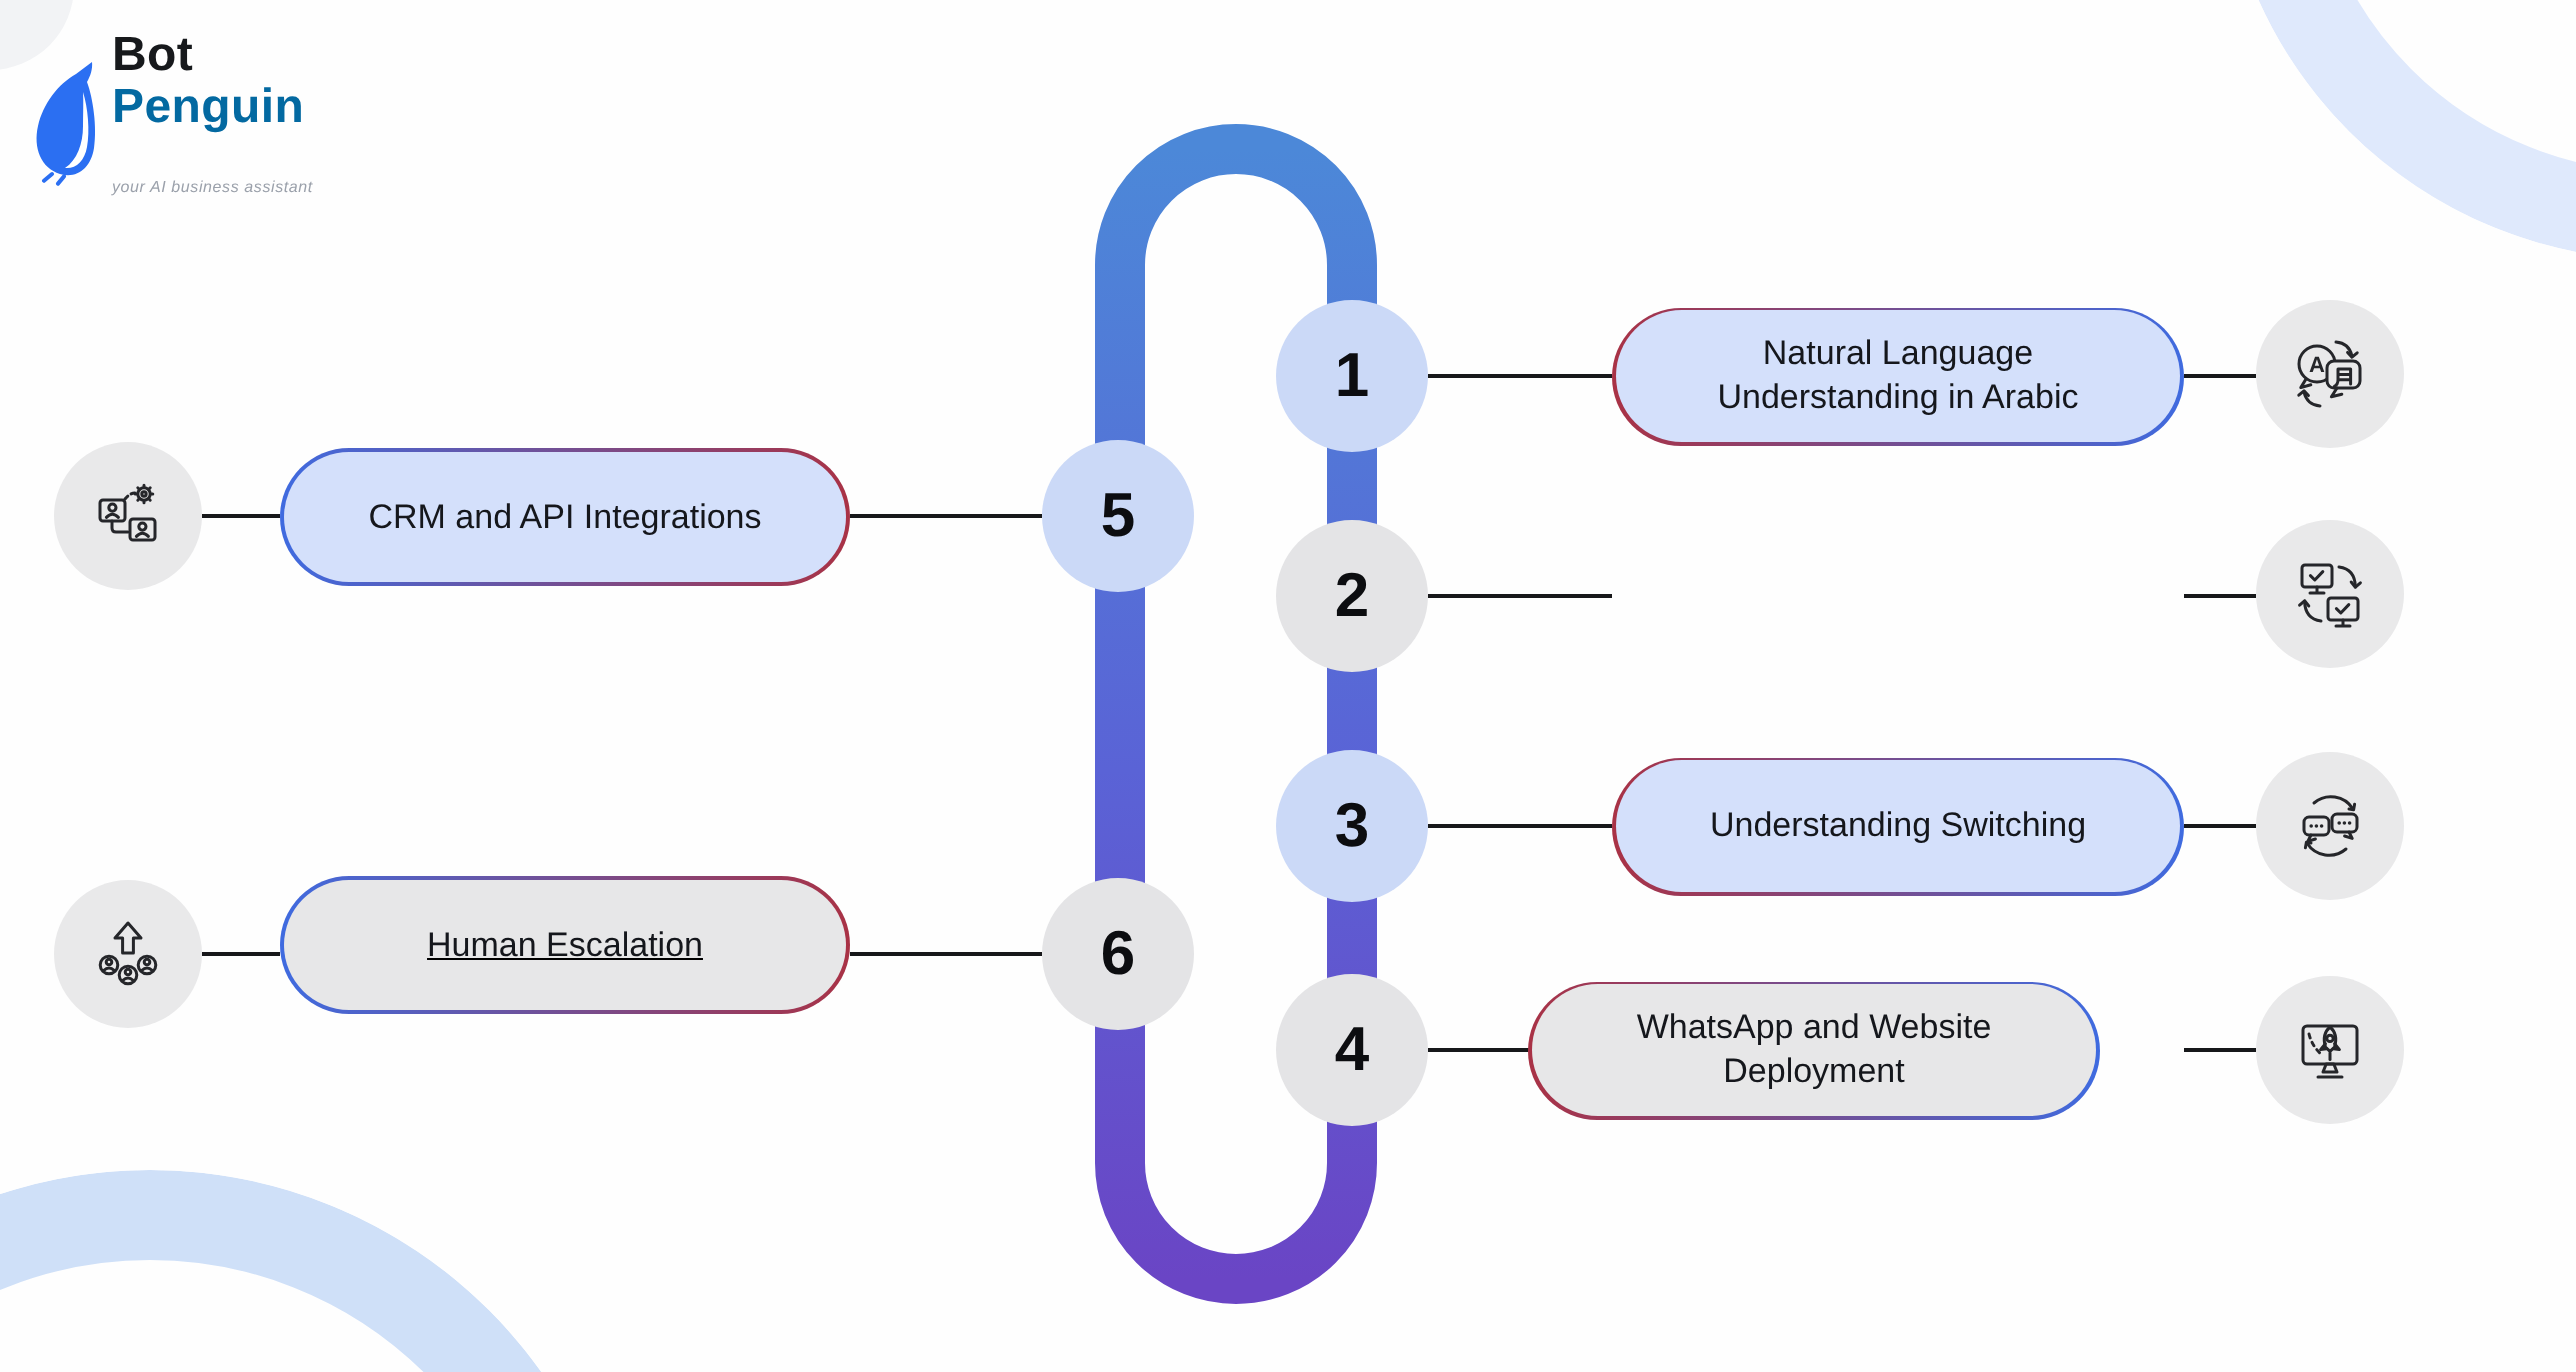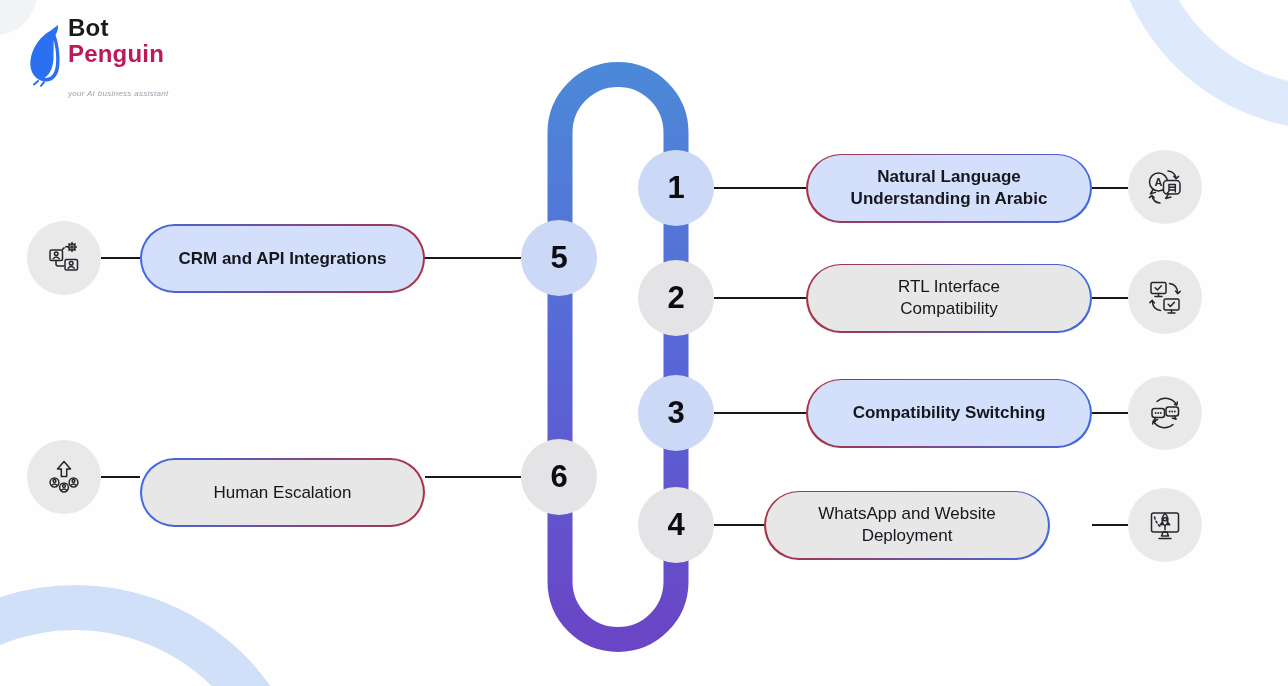--- a/index.html
+++ b/index.html
@@ -10,42 +10,42 @@
   .ring{position:absolute;border-radius:50%;box-sizing:border-box;}
   .ring-tr{left:1110px;top:-310px;width:440px;height:440px;border:44px solid #DFE9FC;
            -webkit-mask-image:linear-gradient(205deg,transparent 18%,#000 55%);
            mask-image:linear-gradient(205deg,transparent 18%,#000 55%);}
   .ring-bl{left:-165px;top:585px;width:480px;height:480px;border:45px solid #CFE0F8;
            -webkit-mask-image:linear-gradient(25deg,transparent 5%,#000 45%);
            mask-image:linear-gradient(25deg,transparent 5%,#000 45%);}
   .blob-tl{position:absolute;left:-47px;top:-49px;width:84px;height:84px;border-radius:50%;background:#F2F3F5;}
 
   
-  .logo{position:absolute;left:18px;top:16px;display:flex;align-items:center;}
+  .logo{position:absolute;left:6px;top:16px;display:flex;align-items:flex-end;}
   .logo-text{margin-left:4px;line-height:1;}
   .logo-bot{font-size:24px;font-weight:700;color:#17191C;letter-spacing:.2px;}
-  .logo-penguin{font-size:24px;font-weight:700;color:#be185d;letter-spacing:.2px;margin-top:2px;}
+  .logo-penguin{font-size:24px;font-weight:700;color:#0369a1;letter-spacing:.2px;margin-top:2px;}
   .logo-tagline{font-size:8px;font-style:italic;color:#9BA1AB;margin-top:24px;letter-spacing:.3px;}
 
   
   .loop-svg{position:absolute;left:0;top:0;}
 
   
   .node{position:absolute;width:76px;height:76px;border-radius:50%;display:flex;align-items:center;
         justify-content:center;font-size:31px;font-weight:700;color:#0C0D10;}
   .node.blue{background:#CBD9F7;}
   .node.gray{background:#E4E4E6;}
 
   
   .pill-border{position:absolute;width:286px;height:69px;border-radius:35px;padding:1.6px;box-sizing:border-box;}
   .pill-border.grad-r{background:linear-gradient(90deg,#A93245,#3F6BE0);}
   .pill-border.grad-l{background:linear-gradient(90deg,#3F6BE0,#A93245);}
   .pill{width:100%;height:100%;border-radius:33px;display:flex;align-items:center;justify-content:center;
         text-align:center;font-size:17px;font-weight:500;color:#15171C;line-height:1.28;white-space:pre-line;}
-  .pill.blue{background:#D4E0FB;font-weight:bold;}
+  .pill.blue{background:#D4E0FB;}
   .pill.gray{background:#E7E7E8;}
 
   
   .connector{position:absolute;height:1.6px;background:#17181A;}
 
   
   .icon-circle{position:absolute;width:74px;height:74px;border-radius:50%;background:#E9E9EA;
                display:flex;align-items:center;justify-content:center;}
   .icon-circle svg{display:block;}
   .ic-stroke{stroke:#25262A;stroke-width:1.5;fill:none;stroke-linecap:round;stroke-linejoin:round;}
@@ -113,24 +113,20 @@
         <text x="14.5" y="20" font-size="11" text-anchor="middle" class="ic-text">A</text>
       </svg>
     </span>
   </div>
 
   <div class="connector" style="left:714px;top:297px;width:92px;"></div>
   <div class="connector" style="left:1092px;top:297px;width:36px;"></div>
   <div class="node gray" style="left:638px;top:260px;">
     <span>2</span>
   </div>
-  <div class="pill-border grad-r" style="left:806px;top:263.5px;">
-    <div class="pill gray">RTL Interface
-Compatibility</div>
-  </div>
   <div class="icon-circle" style="left:1128px;top:260px;">
     <span>
       <svg width="42" height="42" viewBox="0 0 42 42">
         <g class="ic-stroke">
           <rect x="7" y="6.5" width="15" height="11" rx="1.5"></rect>
           <path d="M14.5 17.5 v3 M11 20.5 h7"></path>
           <path d="M11.2 11.8 l2.2 2.2 4-4.2"></path>
           <rect x="20" y="23" width="15" height="11" rx="1.5"></rect>
           <path d="M27.5 34 v3 M24 37 h7"></path>
           <path d="M24.2 28.3 l2.2 2.2 4-4.2"></path>
@@ -142,21 +138,21 @@
       </svg>
     </span>
   </div>
 
   <div class="connector" style="left:714px;top:412px;width:92px;"></div>
   <div class="connector" style="left:1092px;top:412px;width:36px;"></div>
   <div class="node blue" style="left:638px;top:375px;">
     <span>3</span>
   </div>
   <div class="pill-border grad-r" style="left:806px;top:378.5px;">
-    <div class="pill blue">Compatibility Switching</div>
+    <div class="pill blue">Understanding Switching</div>
   </div>
   <div class="icon-circle" style="left:1128px;top:376px;">
     <span>
       <svg width="42" height="42" viewBox="0 0 42 42">
         <g class="ic-stroke">
           <path d="M13 9.5 a13 13 0 0 1 19.5 3"></path>
           <path d="M30.5 12.5 l2.3 0.4 0.5-2.8"></path>
           <path d="M29 32.5 a13 13 0 0 1 -19.5 -3"></path>
           <path d="M11.5 29.5 l-2.3 -0.4 -0.5 2.8"></path>
           <rect x="8" y="16.5" width="12.5" height="9" rx="2.5"></rect>
@@ -227,21 +223,21 @@
         </g>
       </svg>
     </span>
   </div>
 
   <div class="connector" style="left:101px;top:476px;width:39px;"></div>
   <div class="connector" style="left:425px;top:476px;width:96px;"></div>
   <div class="node gray" style="left:521px;top:439px;">
     <span>6</span>
   </div>
-  <div class="pill-border grad-l" style="left:140px;top:458px;width:285px;">
+  <div class="pill-border grad-l" style="left:140px;top:438px;width:285px;text-decoration:underline;">
     <div class="pill gray">Human Escalation</div>
   </div>
   <div class="icon-circle" style="left:27px;top:440px;">
     <span>
       <svg width="42" height="42" viewBox="0 0 42 42">
         <g class="ic-stroke" stroke-width="1.4">
           <path d="M21 5.5 l6.5 7.5 h-3.8 v7.5 h-5.4 v-7.5 h-3.8 z"></path>
           <circle cx="11.5" cy="26.5" r="4.4"></circle>
           <circle cx="11.5" cy="25" r="1.4"></circle>
           <path d="M8.8 29.3 q2.7 -2.6 5.4 0"></path>

